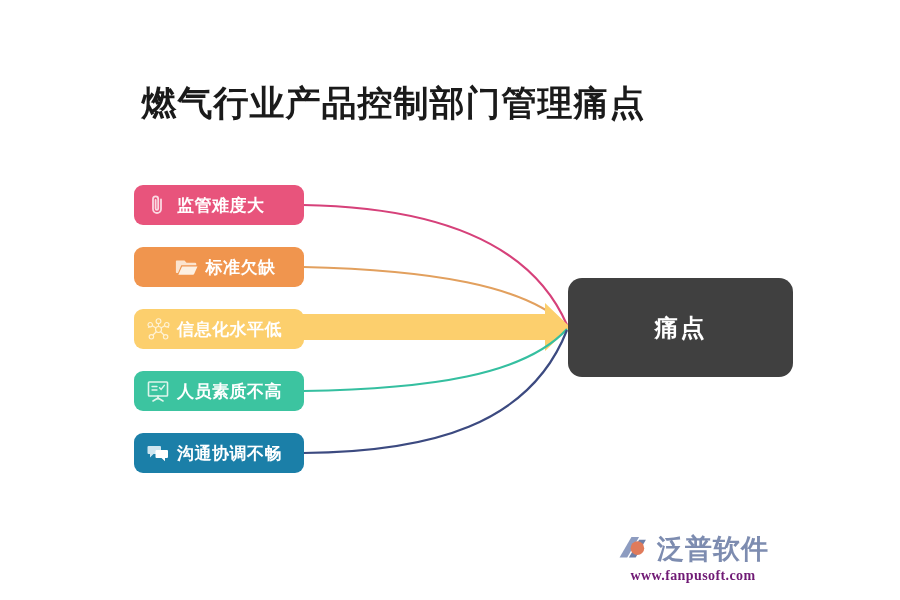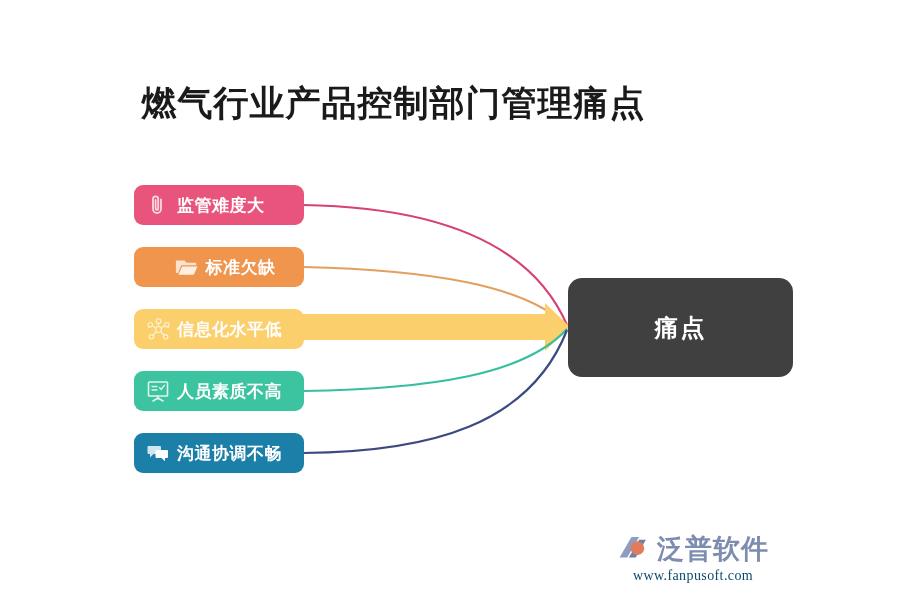--- a/index.html
+++ b/index.html
@@ -99,24 +99,24 @@
     margin-right:6px;
   }
   .logo-name{
     font-size:27px;
     font-weight:bold;
     color:#7D8CB0;
     letter-spacing:1px;
   }
   .logo-url{
     font-size:14px;
-    color:#0c4a6e;
+    color:#701a75;
     letter-spacing:0.4px;
     font-family:"Liberation Serif","DejaVu Serif",serif;
-    font-weight:normal;
+    font-weight:bold;
     margin-top:1px;
   }
 </style>
 </head>
 <body>
 
 <div class="canvas">
 
   <div class="page-title">燃气行业产品控制部门管理痛点</div>
 

